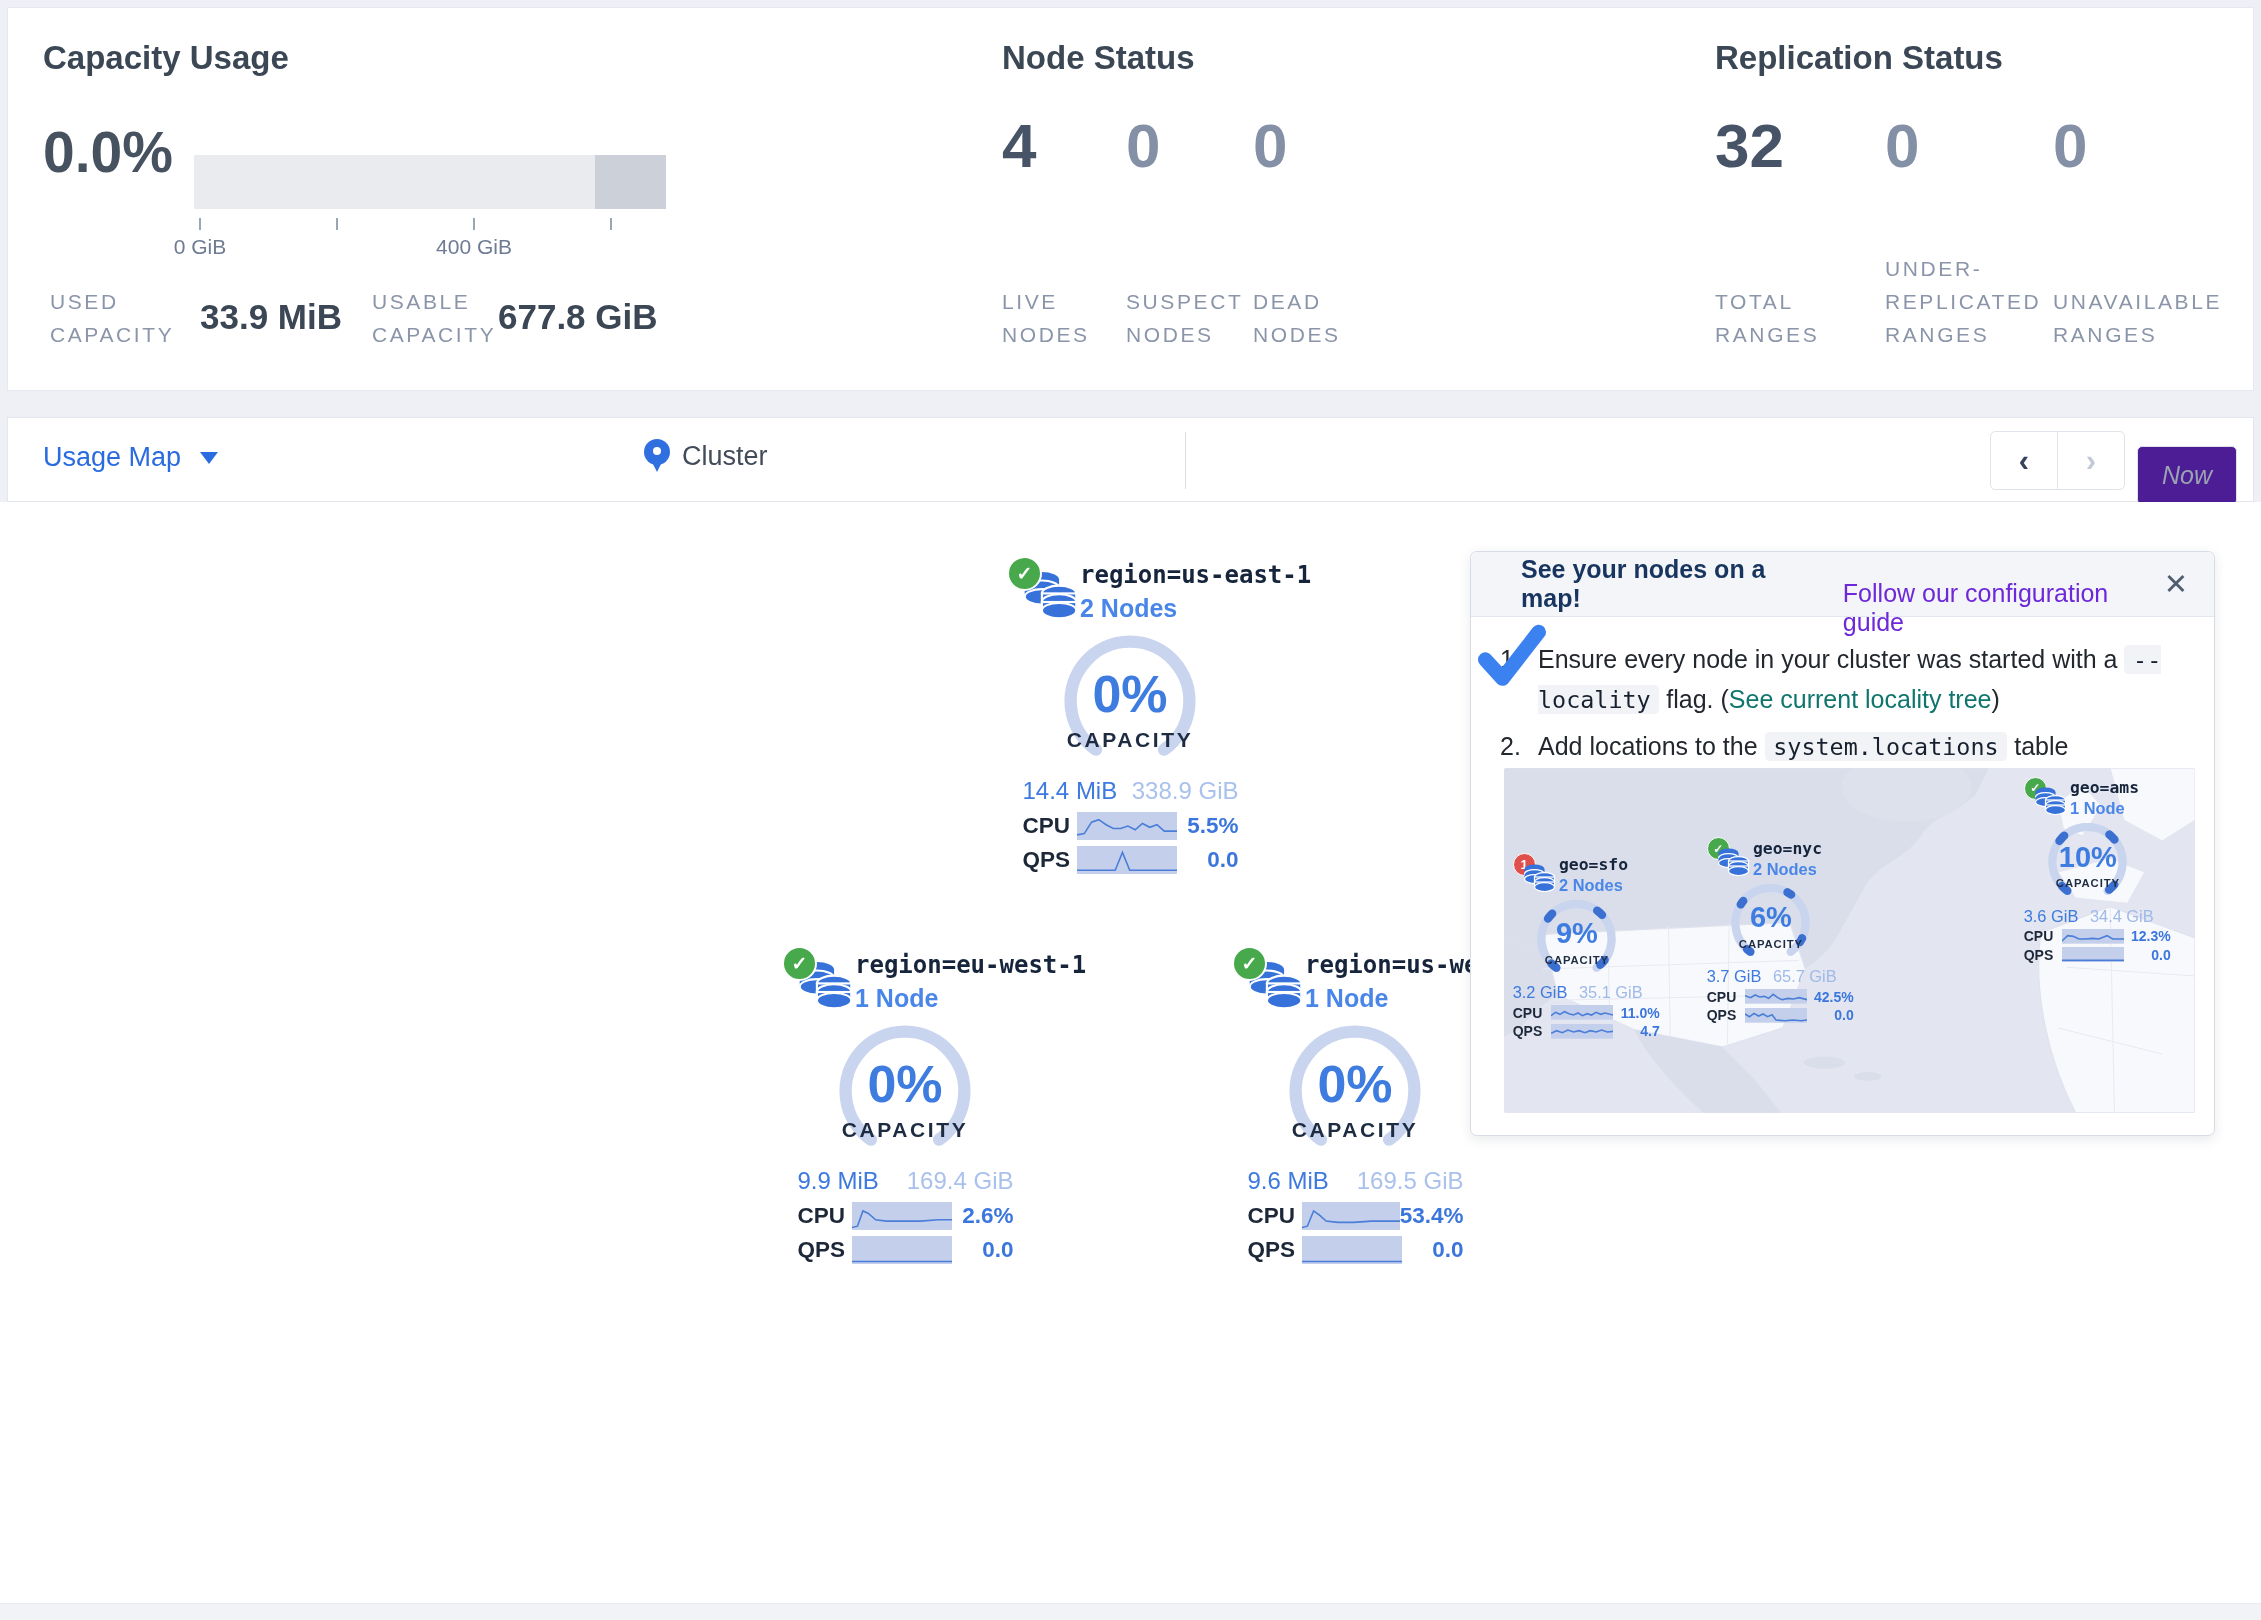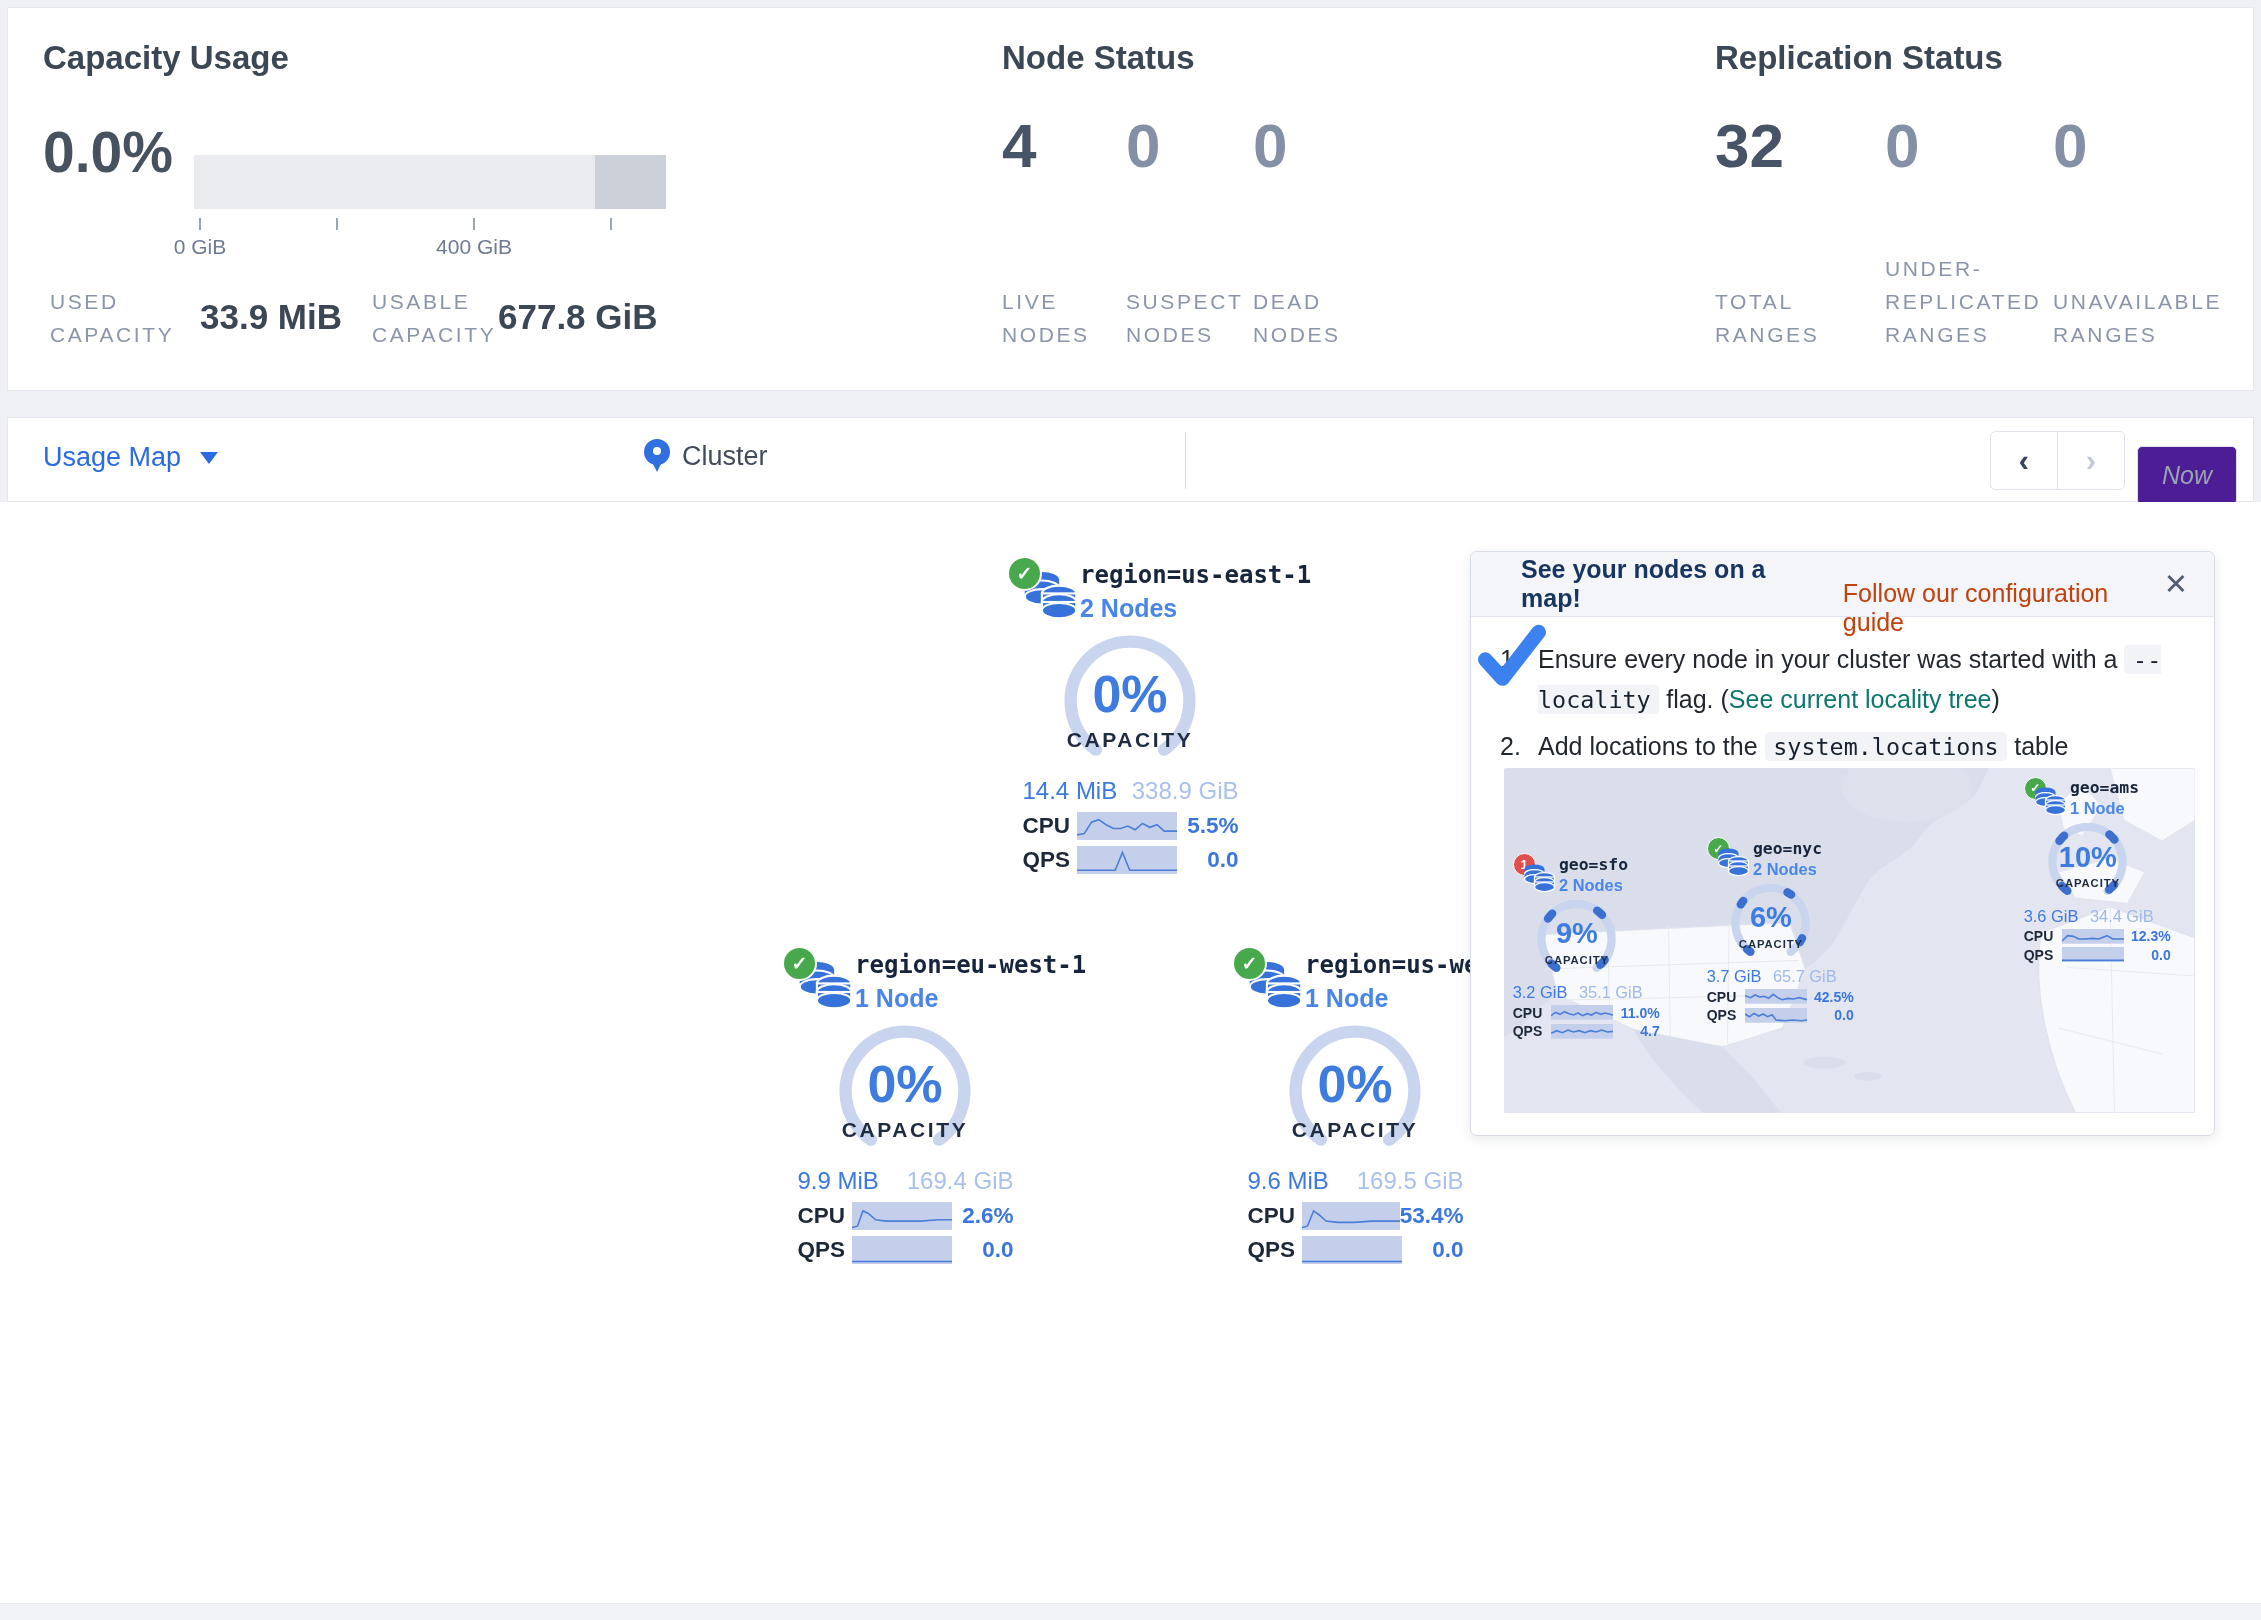--- a/index.html
+++ b/index.html
@@ -78,21 +78,21 @@
   .spark{width:100px;height:28px;}
   .sp-bg{fill:#c4cfeb;}
   .sp-line{fill:none;stroke:#4a7ed8;stroke-width:1.6;vector-effect:non-scaling-stroke;}
   .nm-row .mval{margin-left:auto;font-size:22.5px;font-weight:bold;color:#3b76dd;}
   
   .popup{position:absolute;left:1470px;top:551px;width:745px;height:585px;background:#fff;border:0.9px solid #d8dce5;
     border-radius:7px;box-shadow:0 3.5px 12px rgba(40,50,70,.10);box-sizing:border-box;}
   .popup-head{position:relative;height:64px;background:#f3f5f9;border-bottom:0.9px solid #e2e6ee;border-radius:7px 7px 0 0;
     display:flex;align-items:center;padding:0 26px;}
   .popup-title{font-size:25px;font-weight:bold;color:#17355f;margin-left:24px;}
-  .popup-link{font-size:25px;color:#c2410c;margin-left:22.5px;cursor:pointer;margin-top:48px;}
+  .popup-link{font-size:25px;color:#6d28d9;margin-left:22.5px;cursor:pointer;margin-top:48px;}
   .popup-close{margin-left:auto;font-size:29px;color:#515d70;cursor:pointer;line-height:1;}
   .popup-body{position:relative;padding:22.5px 29px 0 29px;font-size:25px;color:#23272e;line-height:39px;}
   .step{position:relative;padding-left:38px;margin-bottom:7px;}
   .step .num{position:absolute;left:0;top:0;}
   .code{font-family:"DejaVu Sans Mono", monospace;font-size:23.4px;background:#f2f3f6;border-radius:4.3px;padding:0.9px 8.7px;color:#16202e;}
   .step-link{color:#0f766e;cursor:pointer;}
   .big-check{position:absolute;left:3.5px;top:68px;z-index:3;}
   
   .mini-map{position:absolute;left:33px;top:216px;width:691px;height:345px;background:#e3e6f0;border-radius:2.6px;overflow:hidden;}
   

